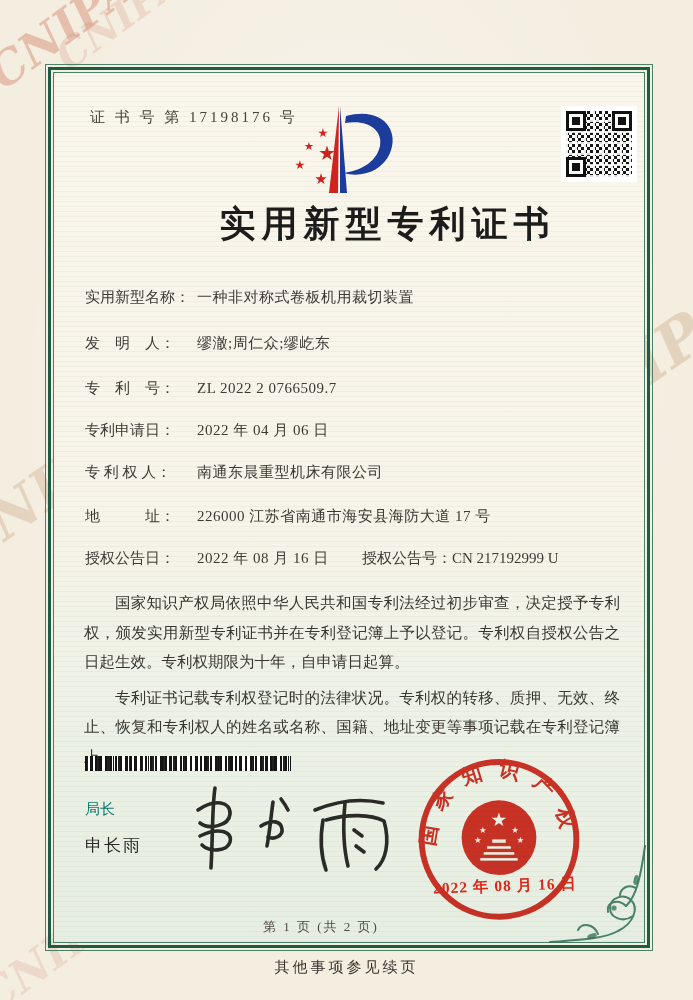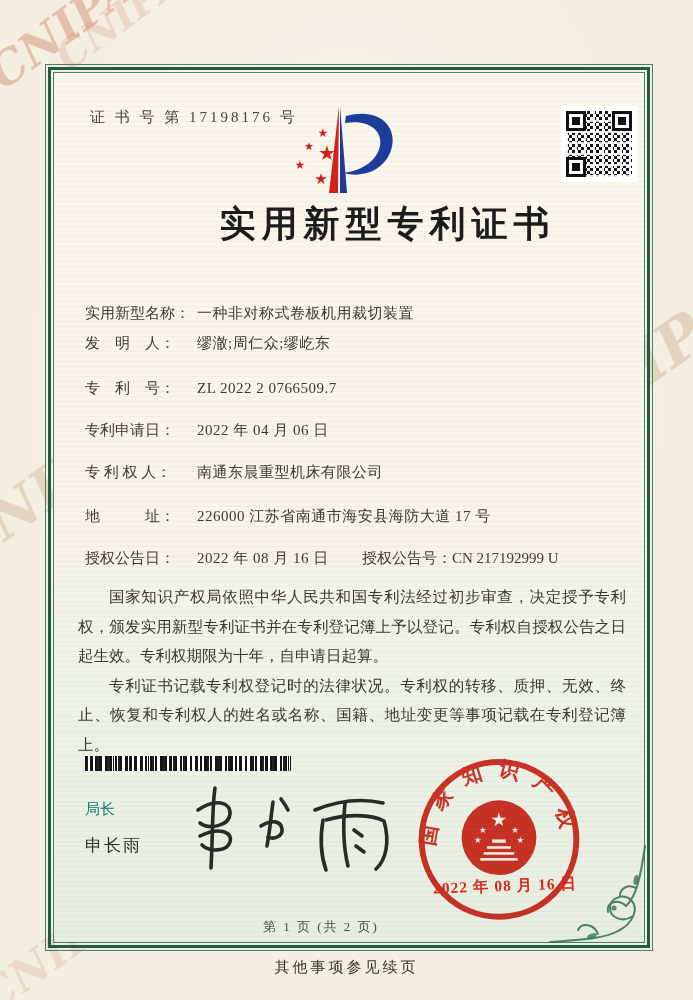--- a/index.html
+++ b/index.html
@@ -46,27 +46,27 @@
   }
   .finder{position:absolute;width:14px;height:14px;border:3px solid #111;background:#fff;}
   .finder > div{position:absolute;inset:3px;background:#111;}
   .f-tl{left:0;top:0;} .f-tr{right:0;top:0;} .f-bl{left:0;bottom:0;}
   .title{left:45px;top:200px;width:685px;text-align:center;
     font-size:36px;font-weight:bold;letter-spacing:6px;color:#1c1c1c;}
   
   .frow{left:85px;height:22px;font-size:15px;color:#3d3a35;white-space:nowrap;}
   .frow .lbl{display:inline-block;min-width:112px;}
   .frow .val{letter-spacing:.5px;}
-  .r1{top:288px;margin-top:16px;} .r2{top:334px;} .r3{top:379px;} .r4{top:421px;}
+  .r1{top:288px;} .r2{top:334px;} .r3{top:379px;} .r4{top:421px;}
   .r5{top:463px;} .r6{top:507px;} .r7{top:549px;}
   .grant-no{left:362px;top:549px;font-size:15px;white-space:nowrap;}
   
   .paras{left:78px;top:582px;width:548px;font-size:15.5px;line-height:29.5px;
     color:#3a3731;text-align:justify;}
-  .paras p{margin:0;text-indent:2em;}
+  .paras p{margin:6px;text-indent:2em;}
   
   .barcode{left:85px;top:756px;width:206px;height:15px;background:#fff;
     background-image:
       repeating-linear-gradient(90deg,#141414 0 2px,rgba(0,0,0,0) 2px 5px),
       repeating-linear-gradient(90deg,#141414 0 1px,rgba(0,0,0,0) 1px 7px),
       repeating-linear-gradient(90deg,#222 0 3px,rgba(0,0,0,0) 3px 11px);
   }
   
   .comm-title{left:85px;top:800px;font-size:15px;color:#0f766e;
     font-family:"Liberation Sans","DejaVu Sans",sans-serif;}

